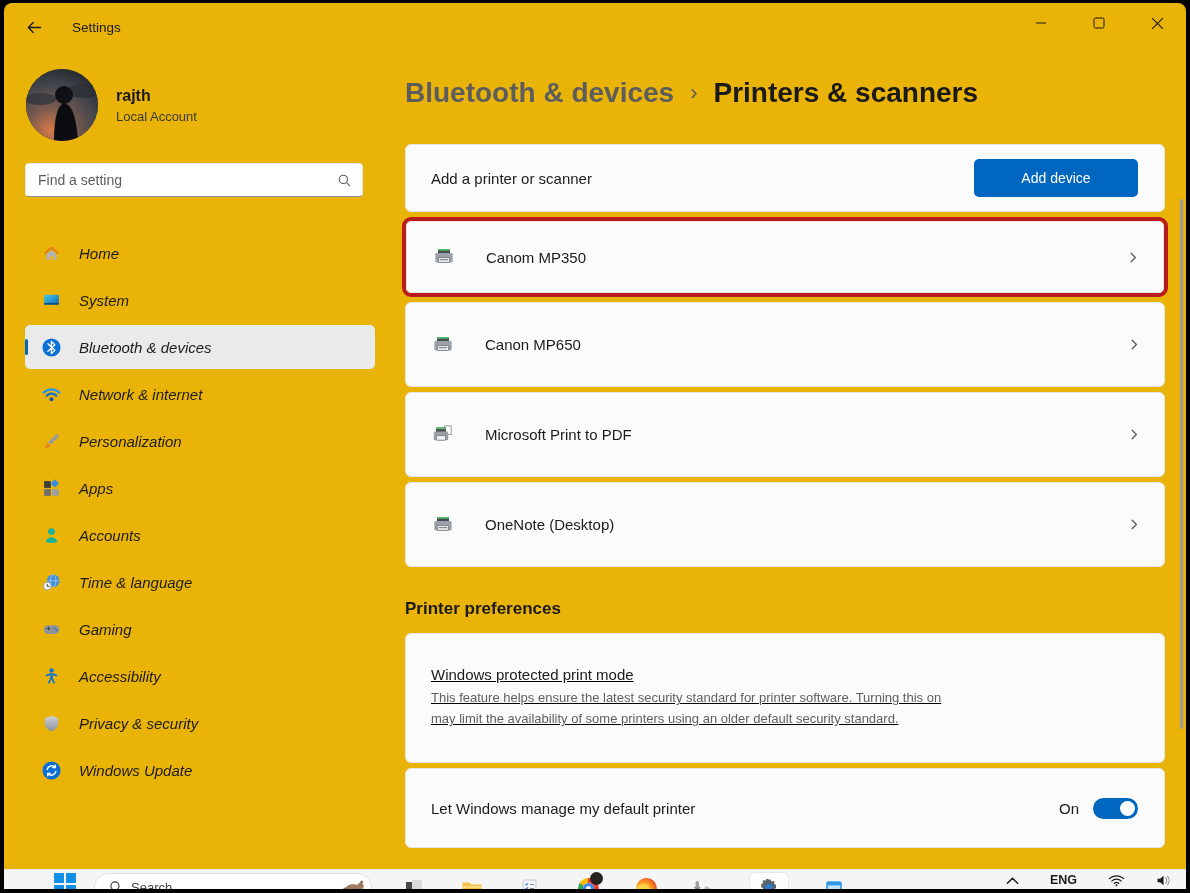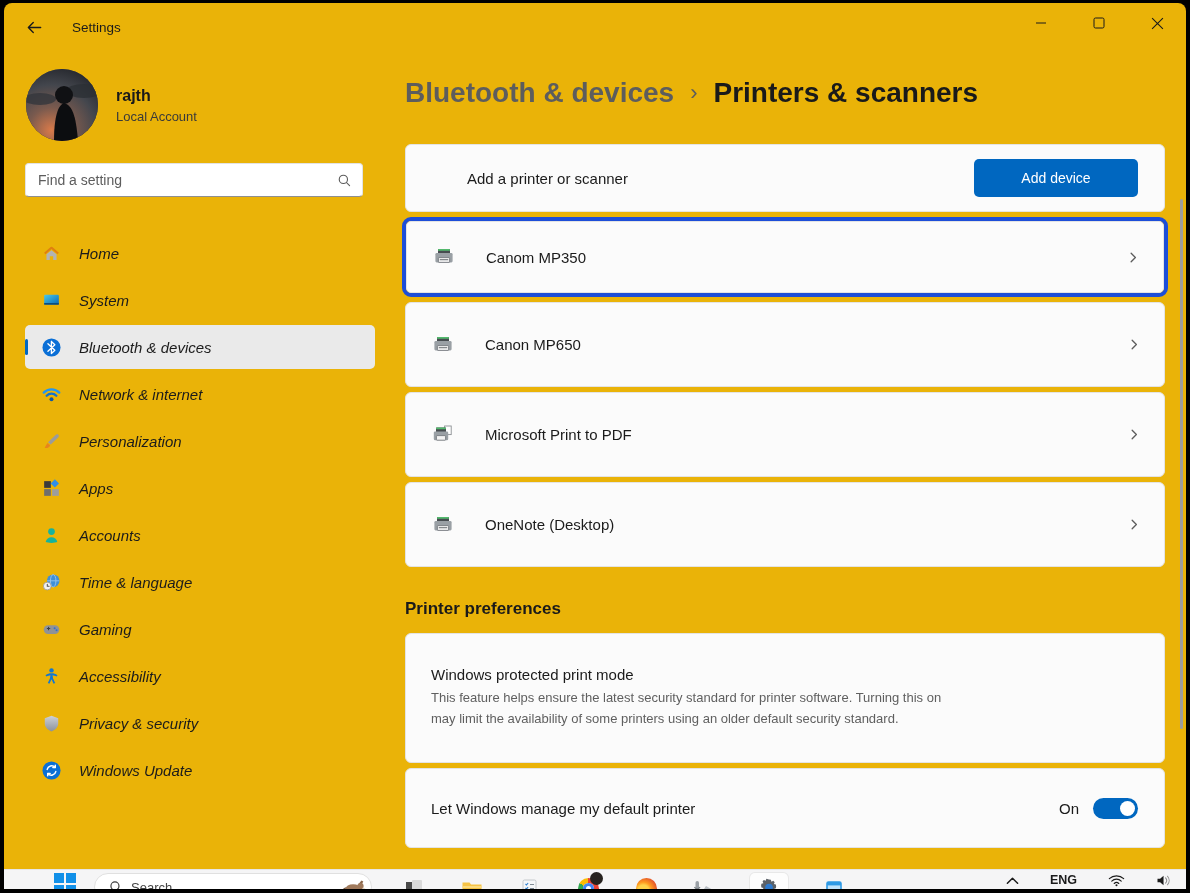--- a/index.html
+++ b/index.html
@@ -50,34 +50,34 @@
   
   .breadcrumb { margin-top:26px; font-size:28px; font-weight:600; display:flex; align-items:center; gap:16px; }
   .crumb-parent { color:#5d5d5d; cursor:pointer; }
   .crumb-sep { color:#5d5d5d; font-size:22px; font-weight:400; }
   .crumb-current { color:#1a1a1a; }
 
   
   .cards { margin-top:35px; width:760px; }
   .card { background:#fbfbfb; border:1px solid #e4e4e4; border-radius:6px; display:flex; align-items:center; }
   .add-row { height:68px; padding:0 26px 0 25px; margin-bottom:5px; }
-  .add-label { font-size:15px; color:#1b1b1b; flex:1;margin-left:36px; }
+  .add-label { font-size:15px; color:#1b1b1b; flex:1; }
   .accent-btn { width:164px; height:38px; background:#0067c0; color:#fff; font-size:14px; border:none;
     border-radius:5px; cursor:pointer; font-family:"Liberation Sans", sans-serif; }
 
-  .highlight-wrap { border:4px solid #1d4ed8; border-radius:9px; margin:3px -3px 5px -3px; }
+  .highlight-wrap { border:4px solid #b91c1c; border-radius:9px; margin:3px -3px 5px -3px; }
   .highlight-wrap .printer-row { height:72px; border-radius:5px; margin-bottom:0; }
   .printer-row { height:85px; padding:0 22px 0 25px; margin-bottom:5px; cursor:pointer; }
   .printer-icon { width:26px; display:flex; align-items:center; }
   .printer-name { font-size:15px; color:#1b1b1b; margin-left:28px; flex:1; }
 
   .section-heading { margin:32px 0 14px 0; font-size:17px; font-weight:700; color:#1a1a1a; }
 
   .pref-row { height:130px; padding:0 26px 0 25px; margin-bottom:5px; align-items:center; }
-  .pref-texts { flex:1; padding-right:30px; }
+  .pref-texts { flex:1; padding-right:30px;text-decoration:underline; }
   .pref-title { font-size:15px; color:#1b1b1b; }
   .pref-desc { font-size:13px; color:#5f5f5f; line-height:1.58; margin-top:5px; max-width:525px; }
   .plain-btn { width:163px; height:41px; background:#fdfdfd; border:1px solid #d5d5d5; border-bottom-color:#c5c5c5;
     border-radius:5px; font-size:14px; color:#1b1b1b; cursor:pointer; font-family:"Liberation Sans", sans-serif; }
 
   .toggle-row { height:80px; padding:0 26px 0 25px; }
   .toggle-label { font-size:15px; color:#1b1b1b; flex:1; }
   .toggle-state { font-size:15px; color:#1b1b1b; margin-right:14px; }
   .toggle { width:45px; height:21px; border-radius:11px; background:#0067c0; position:relative; cursor:pointer; }
   .toggle .knob { position:absolute; right:3px; top:3px; width:15px; height:15px; border-radius:50%; background:#fff; }

